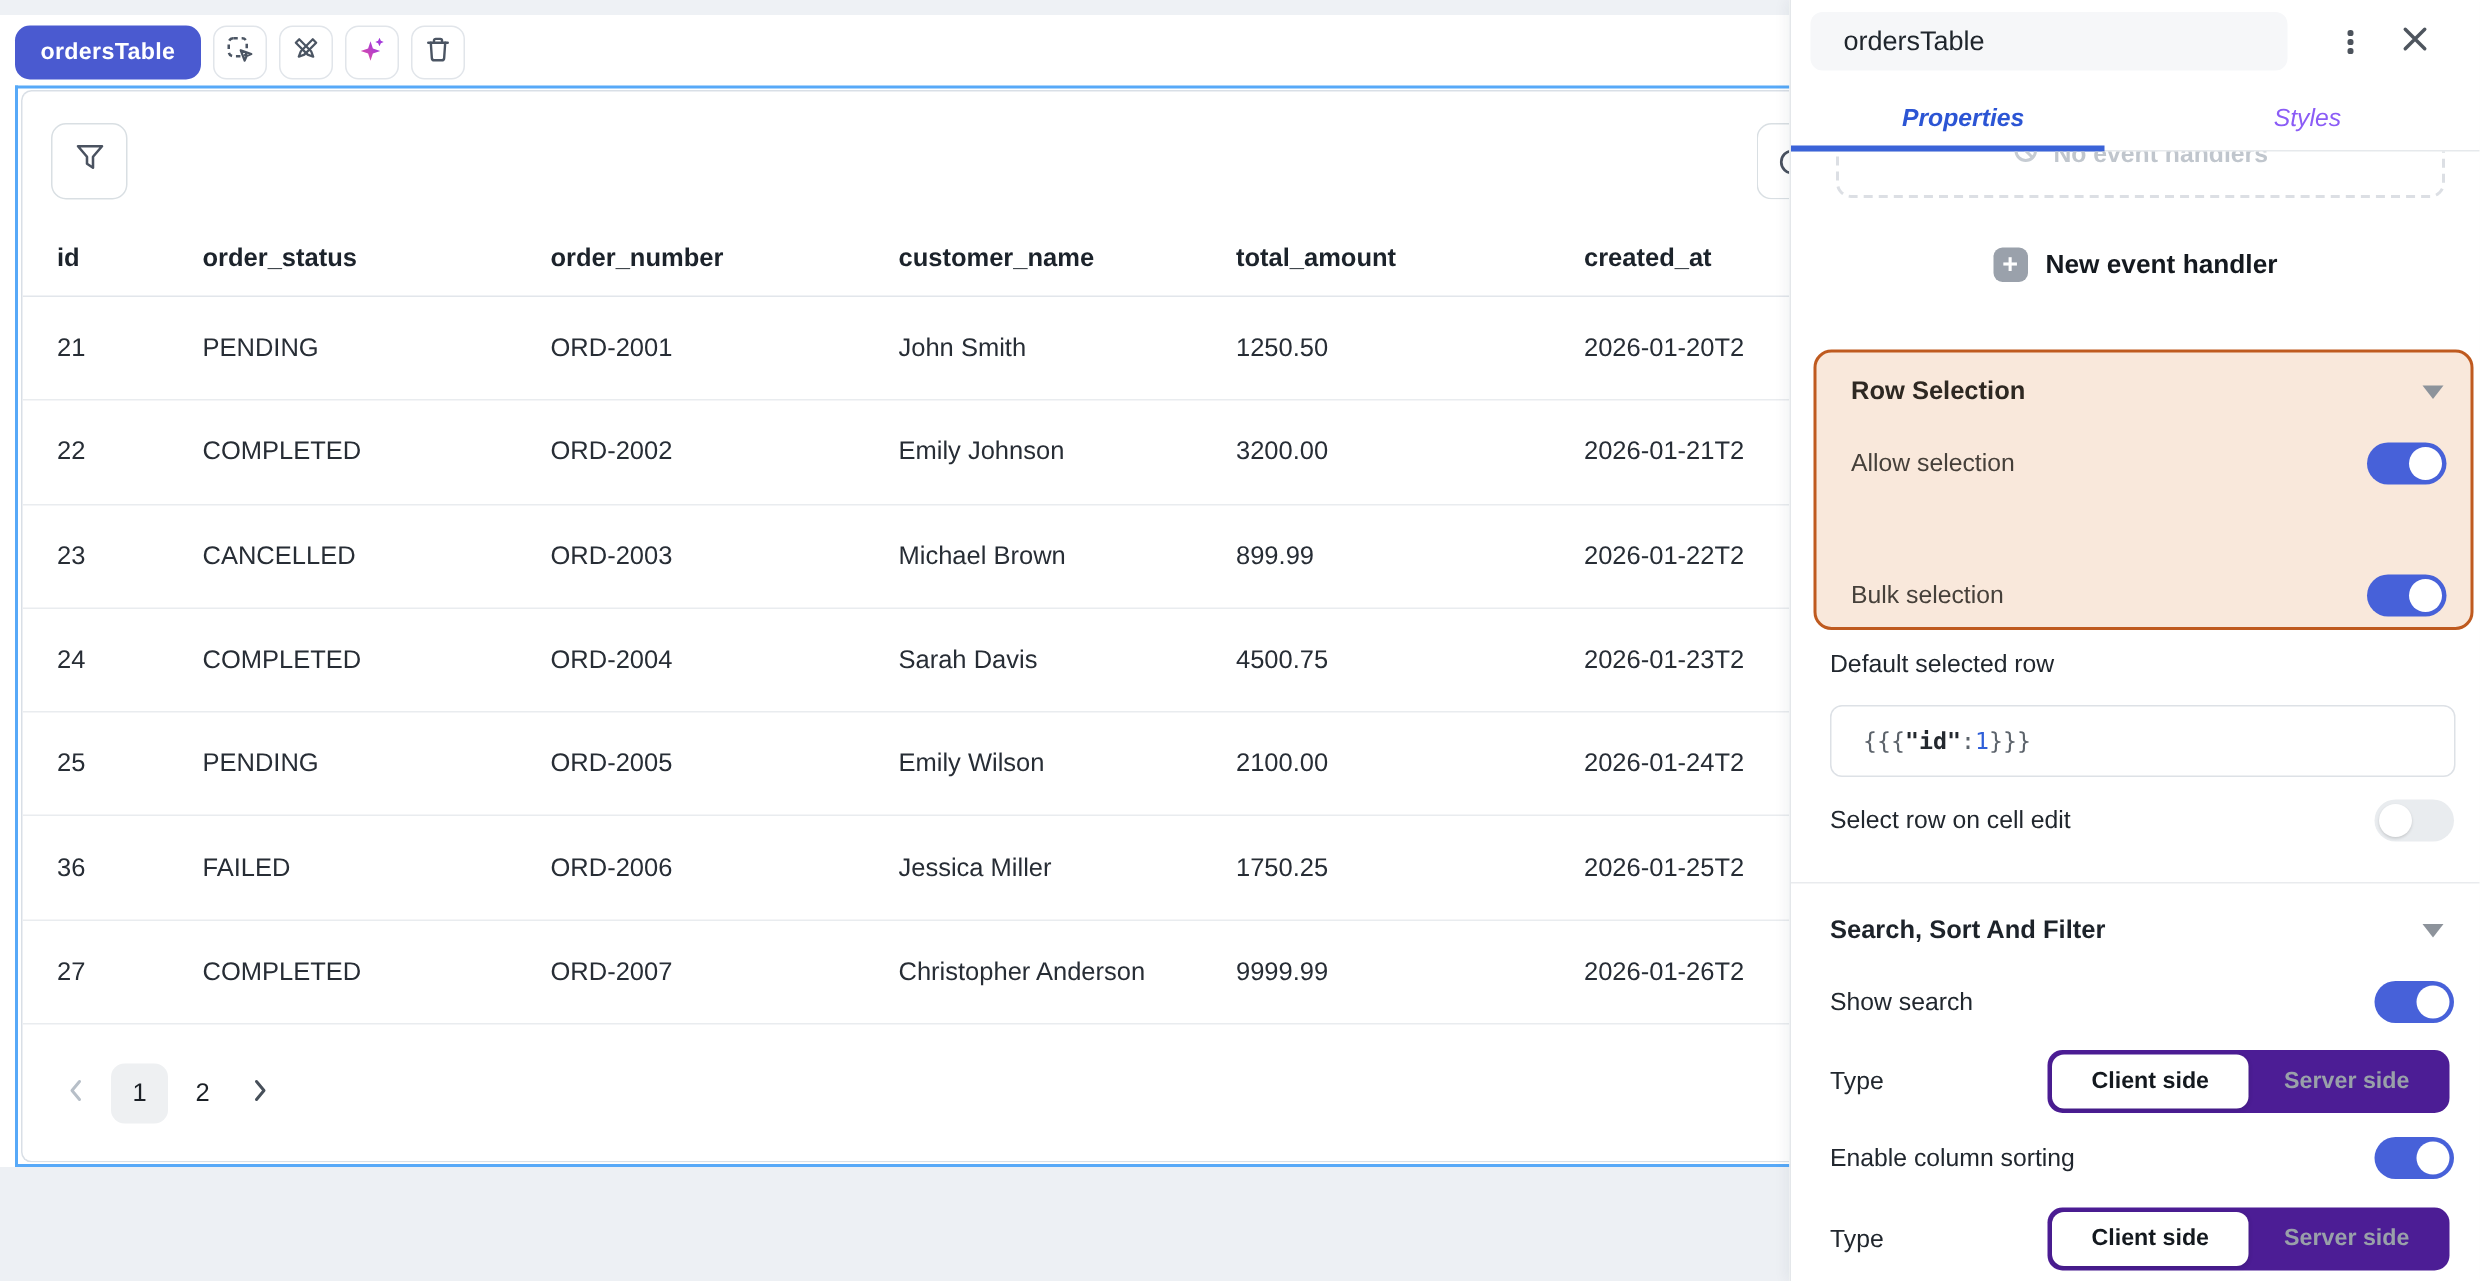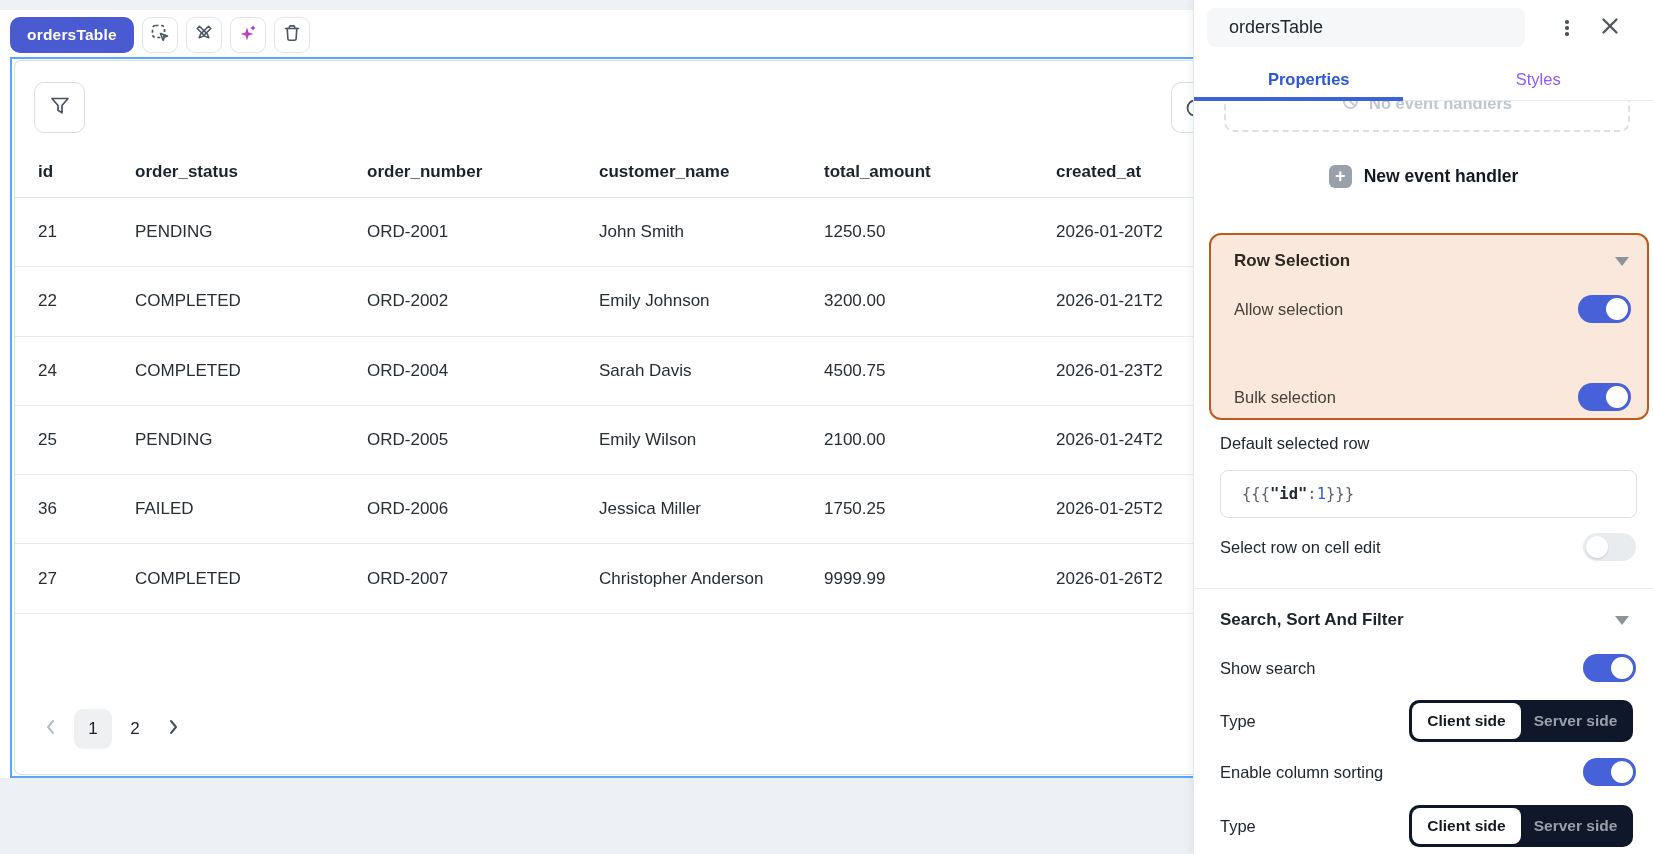--- a/index.html
+++ b/index.html
@@ -48,21 +48,21 @@
   #panel { left:1193px; top:0; width:460px; height:854px; background:#fff;
            border-left:1px solid #e4e7ea; box-shadow:-3px 0 8px rgba(20,30,50,.05); }
   #panel-title-box { left:13px; top:8px; width:318px; height:39px; background:#f6f7f9;
            border-radius:8px; display:flex; align-items:center; padding-left:22px;
            font-size:18px; font-weight:500; color:#20262d; }
   #kebab-btn { left:358px; top:13px; width:30px; height:30px; display:flex; flex-direction:column;
            align-items:center; justify-content:center; gap:2.5px; }
   #kebab-btn i { width:3.5px; height:3.5px; border-radius:50%; background:#4c535c; }
   #close-btn { left:400px; top:12px; width:32px; height:32px; display:flex; align-items:center; justify-content:center; }
 
-  #panel-tabs { left:0; top:58px; width:100%; height:43px; display:flex; border-bottom:1px solid #e6e9ec; }
+  #panel-tabs { left:0; top:58px; width:100%; height:43px; display:flex; border-bottom:1px solid #e6e9ec;font-style:italic; }
   .tab { width:230px; display:flex; align-items:center; justify-content:center; font-size:16.5px; }
   .tab.active { color:#2c55d4; font-weight:600; }
   .tab.inactive { color:#8b5cf6; }
   #tab-underline { position:absolute; left:0; bottom:-1px; width:209px; height:4px; background:#3b63d8; }
 
   #peek-wrap { left:30px; top:101px; width:406px; height:32px; overflow:hidden; }
   #peek-box { position:absolute; left:0; top:-27px; width:100%; height:58px;
               border:2px dashed #dcdfe4; border-radius:10px; display:flex; align-items:center;
               justify-content:center; gap:10px; color:#c0c6cd; font-size:16.5px; font-weight:600; }
 
@@ -101,21 +101,21 @@
                justify-content:space-between; align-items:center; }
   #cell-edit-row { top:533px; height:28px; }
   #divider { left:0; top:588px; width:100%; height:1px; background:#e9ebee; }
   #ssf-header { top:608px; height:24px; right:24px; }
   .section-title { font-size:17px; font-weight:700; color:#1d232a; }
   #show-search-row { top:654px; height:28px; }
   #type-row-1 { top:700px; height:42px; right:20px; }
   #sorting-row { top:758px; height:28px; }
   #type-row-2 { top:805px; height:42px; right:20px; }
 
-  .seg { width:224px; height:42px; background:#0f172a; border-radius:10px; padding:3px; display:flex; }
+  .seg { width:268px; height:42px; background:#4c1d95; border-radius:10px; padding:3px; display:flex; }
   .seg-opt { flex:1; display:flex; align-items:center; justify-content:center; font-size:15.5px; }
   .seg-opt.selected { background:#fff; border-radius:8px; font-weight:700; color:#14191f;
                       box-shadow:0 1px 3px rgba(16,24,40,.16); }
   .seg-opt.unselected { color:#99a0a9;font-weight:bold; }
 </style>
 </head>
 <body>
 
 <div id="strip-top" class="abs"></div>
 <div id="strip-bottom" class="abs"></div>
@@ -207,20 +207,28 @@
         </div>
         <div class="t-row t-grid">
           <div class="t-cell first">22</div>
           <div class="t-cell">COMPLETED</div>
           <div class="t-cell">ORD-2002</div>
           <div class="t-cell">Emily Johnson</div>
           <div class="t-cell">3200.00</div>
           <div class="t-cell">2026-01-21T2</div>
         </div>
         <div class="t-row t-grid">
+          <div class="t-cell first">23</div>
+          <div class="t-cell">CANCELLED</div>
+          <div class="t-cell">ORD-2003</div>
+          <div class="t-cell">Michael Brown</div>
+          <div class="t-cell">899.99</div>
+          <div class="t-cell">2026-01-22T2</div>
+        </div>
+        <div class="t-row t-grid">
           <div class="t-cell first">24</div>
           <div class="t-cell">COMPLETED</div>
           <div class="t-cell">ORD-2004</div>
           <div class="t-cell">Sarah Davis</div>
           <div class="t-cell">4500.75</div>
           <div class="t-cell">2026-01-23T2</div>
         </div>
         <div class="t-row t-grid">
           <div class="t-cell first">25</div>
           <div class="t-cell">PENDING</div>

